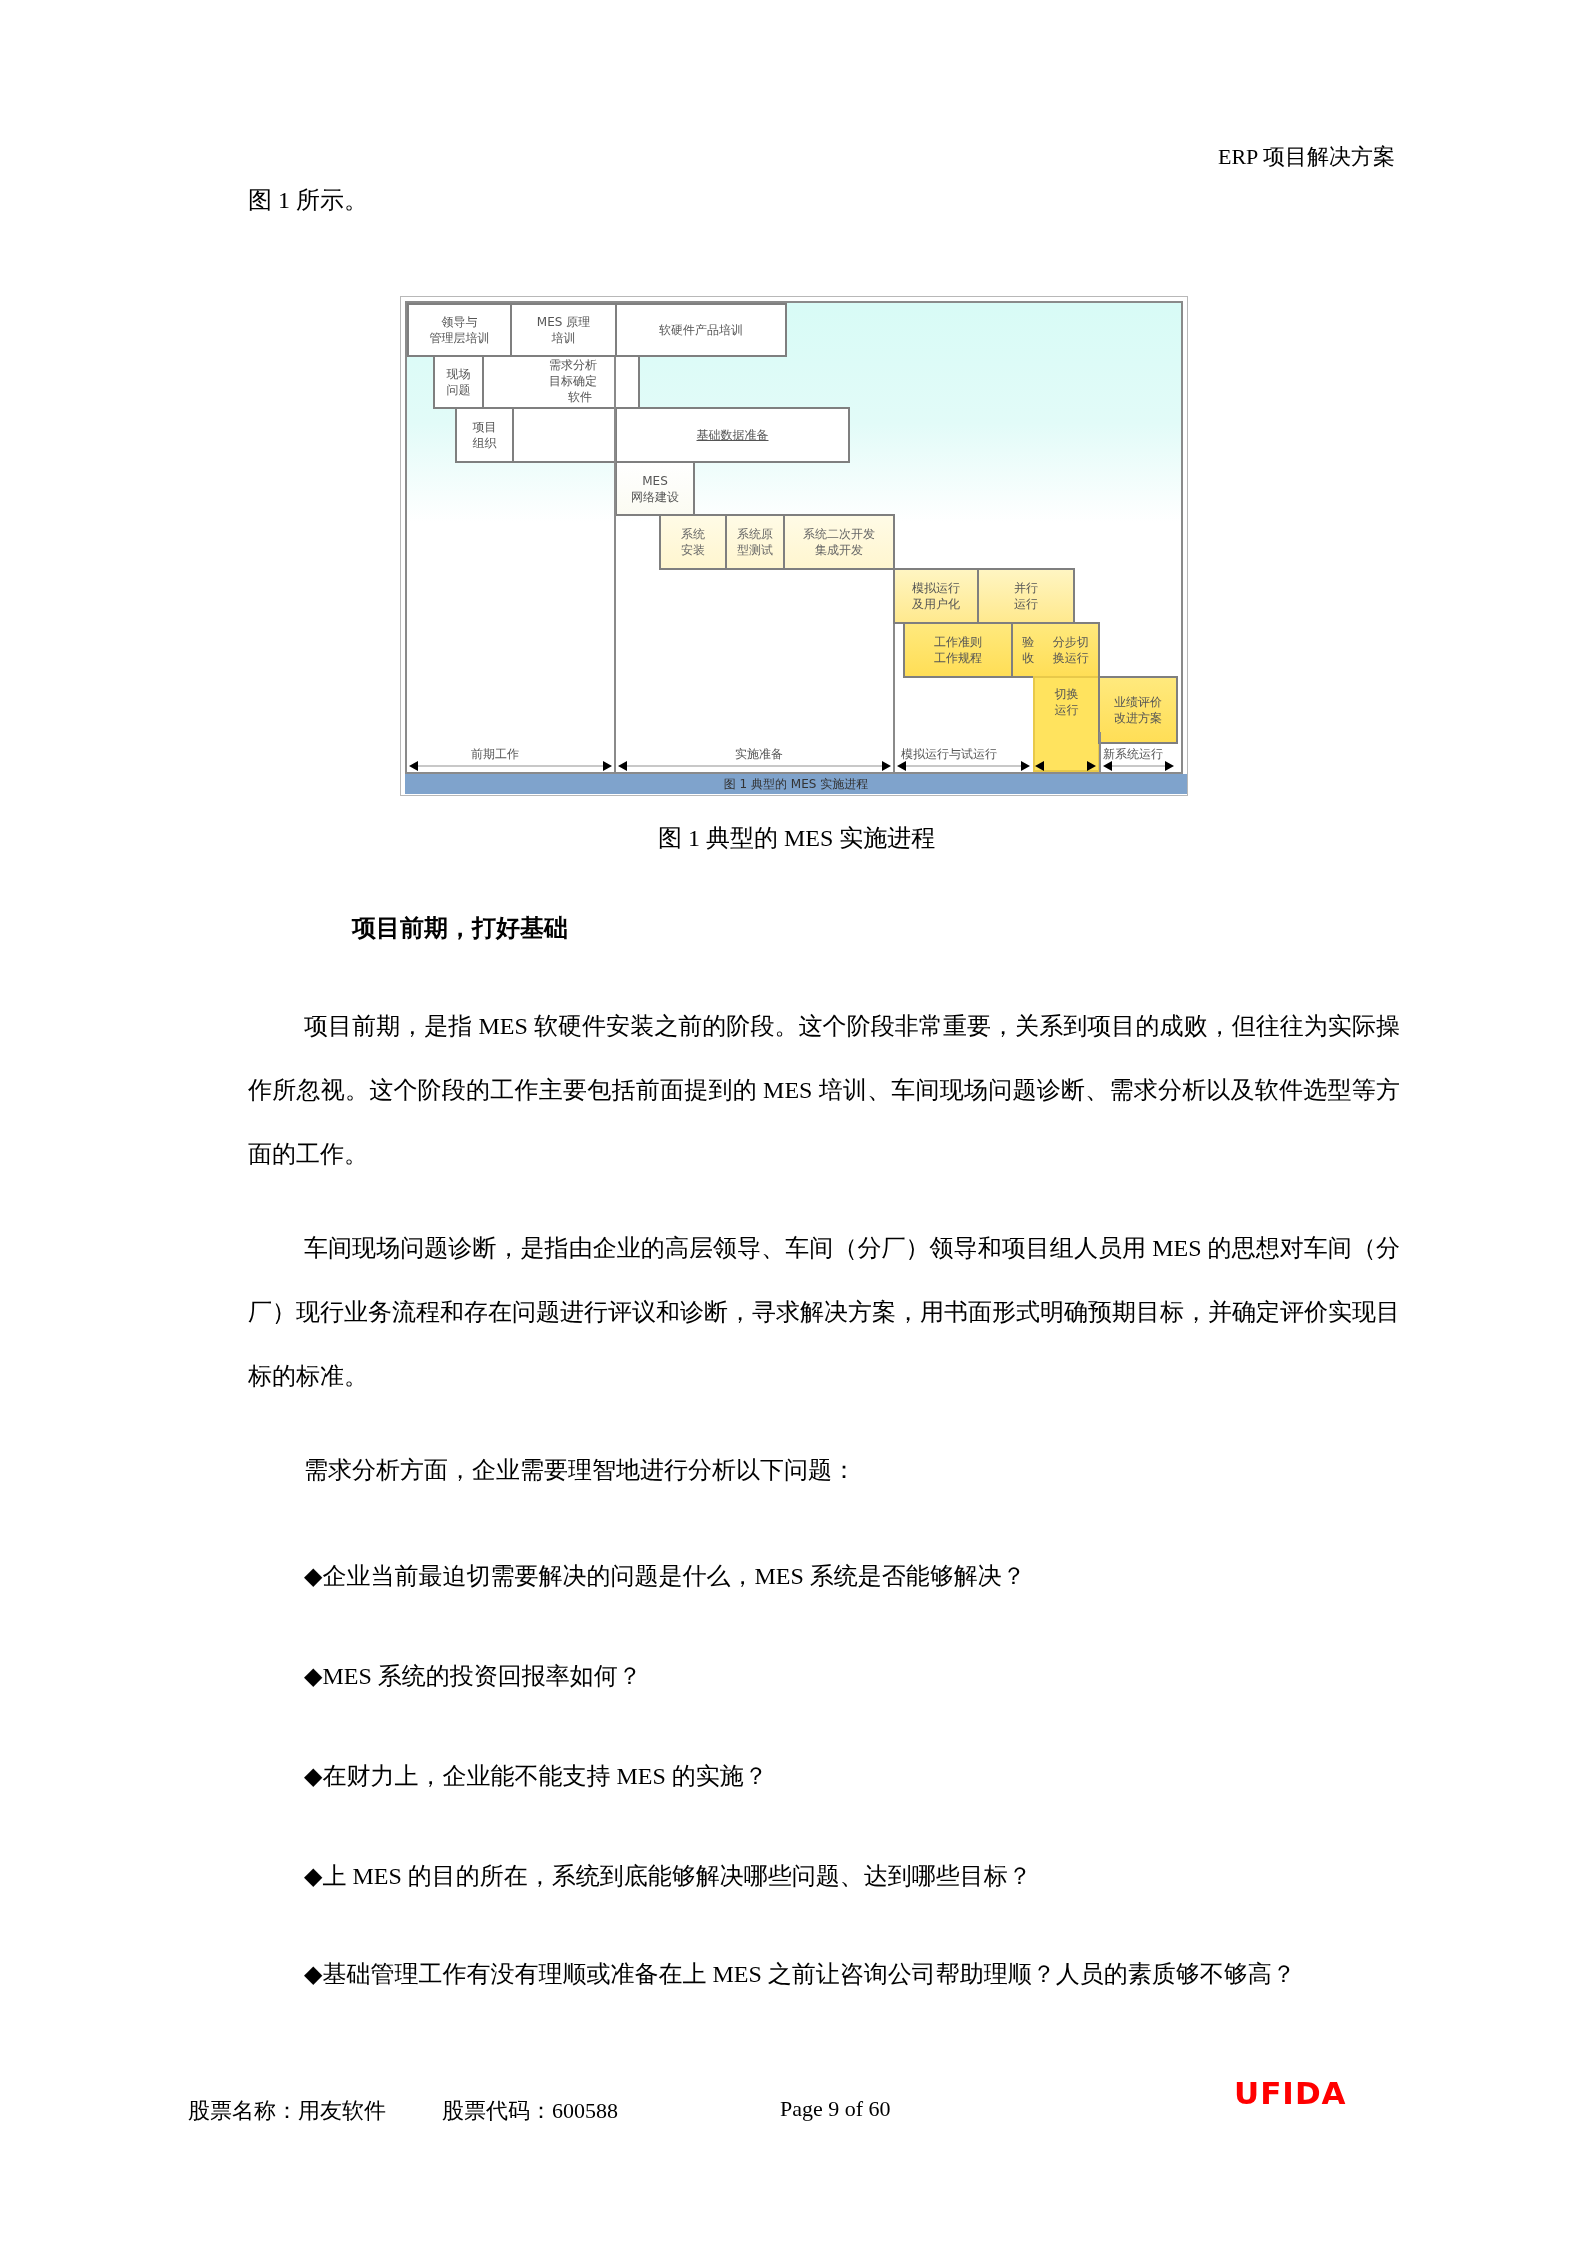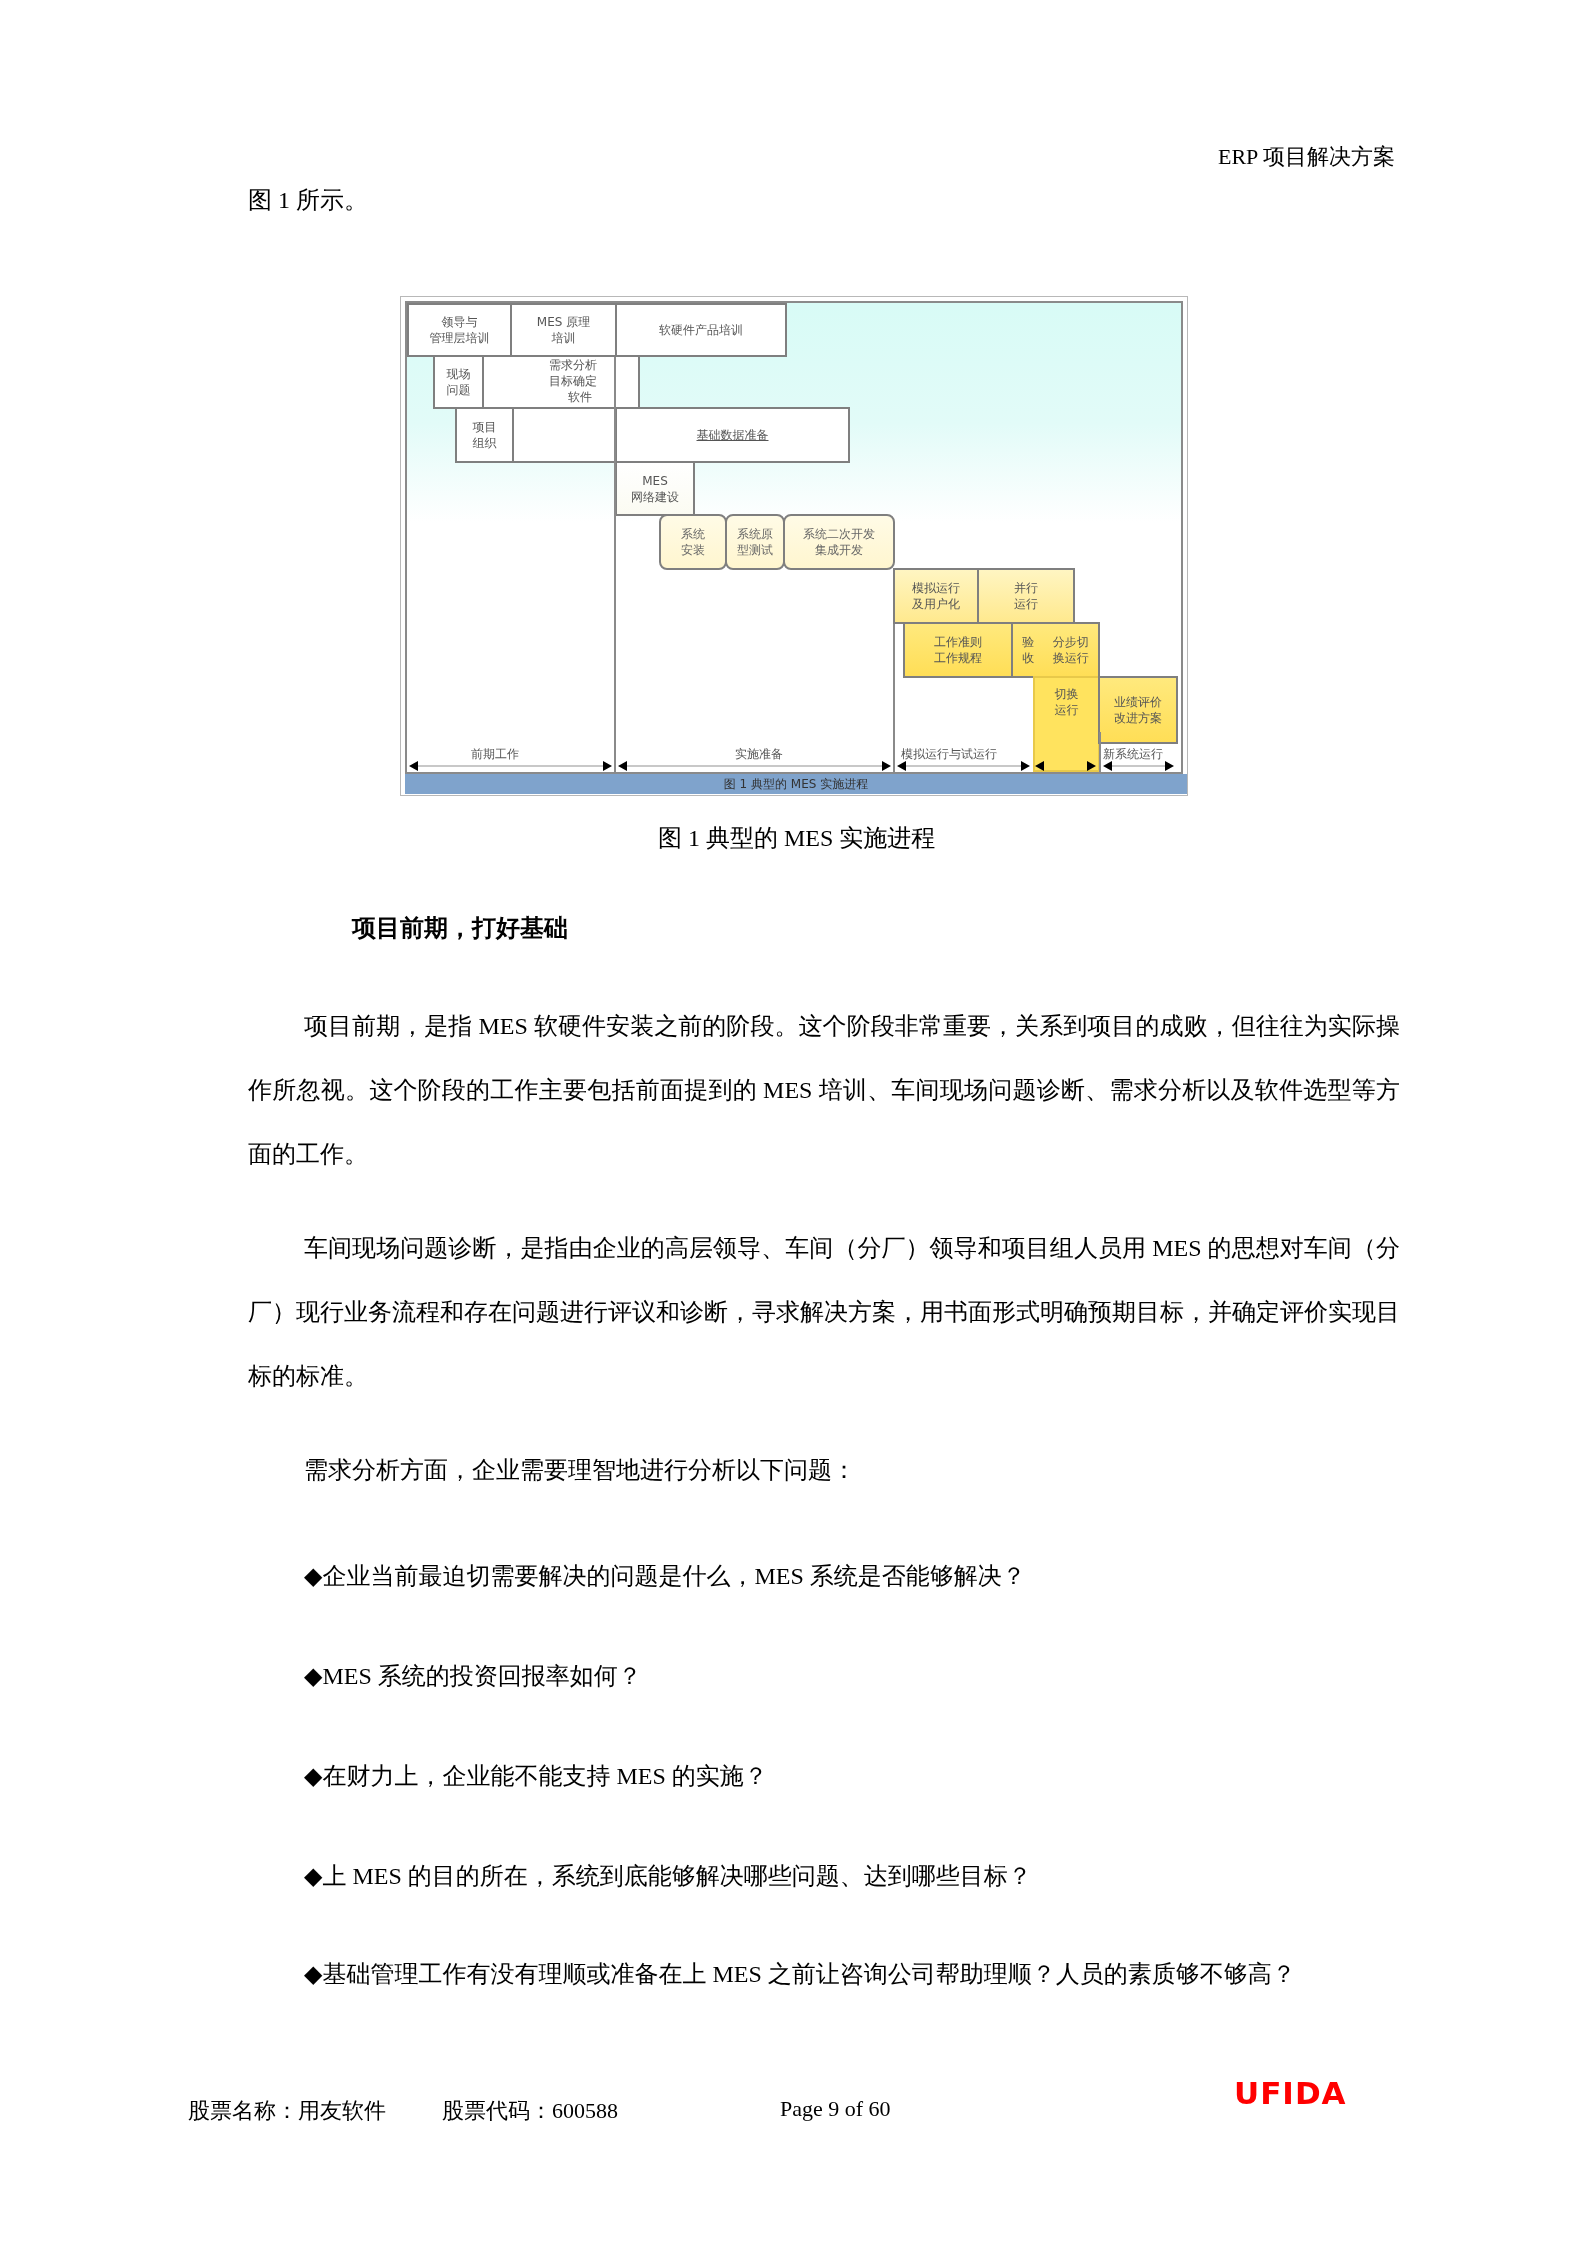--- a/index.html
+++ b/index.html
@@ -18,21 +18,21 @@
   .diagram { left: 400px; top: 296px; width: 788px; height: 500px; background: #ffffff;
              border: 1px solid #b8b8b8; box-sizing: border-box; }
   .diagram-bg { left: 4px; top: 4px; width: 778px; height: 473px;
                 border: 2px solid #8a8a8a; box-sizing: border-box;
                 background: linear-gradient(to bottom, #d8fbf6 0px, #e2fbf8 120px, #ffffff 220px, #ffffff 100%); }
   .box { position: absolute; box-sizing: border-box; border: 2px solid #7f7f7f;
          font-family: "DejaVu Sans", sans-serif; font-size: 12px; color: #555;
          display: flex; align-items: center; justify-content: center; text-align: center;
          line-height: 16px; white-space: pre-line; }
   .box.white { background: #ffffff; }
-  .box.y1 { background: linear-gradient(to bottom, #fffbe6, #fff6cf); color: #666; border-radius: 8px; }
+  .box.y1 { background: linear-gradient(to bottom, #fffbe6, #fff6cf); color: #666; }
   .box.y2 { background: linear-gradient(to bottom, #fff5c2, #ffe98e); color: #555; }
   .box.y3 { background: linear-gradient(to bottom, #ffe97d, #ffde56); color: #555; }
   .box.y4 { background: #ffe35e; border-color: #e8c94a; color: #555; }
   .vline { position: absolute; width: 2px; background: #8a8a8a; }
   .phase-label { position: absolute; font-family: "DejaVu Sans", sans-serif; font-size: 12px; color: #555; white-space: nowrap; }
   .arrow-line { position: absolute; height: 2px; background: #c8c8c8; }
   .arrow-head-l { position: absolute; width: 0; height: 0; border-top: 5px solid transparent; border-bottom: 5px solid transparent; border-right: 9px solid #000; }
   .arrow-head-r { position: absolute; width: 0; height: 0; border-top: 5px solid transparent; border-bottom: 5px solid transparent; border-left: 9px solid #000; }
   .caption-bar { left: 4px; top: 477px; width: 782px; height: 20px; background: #7fa3cc;
                  font-family: "DejaVu Sans", sans-serif; font-size: 12px; color: #333;

